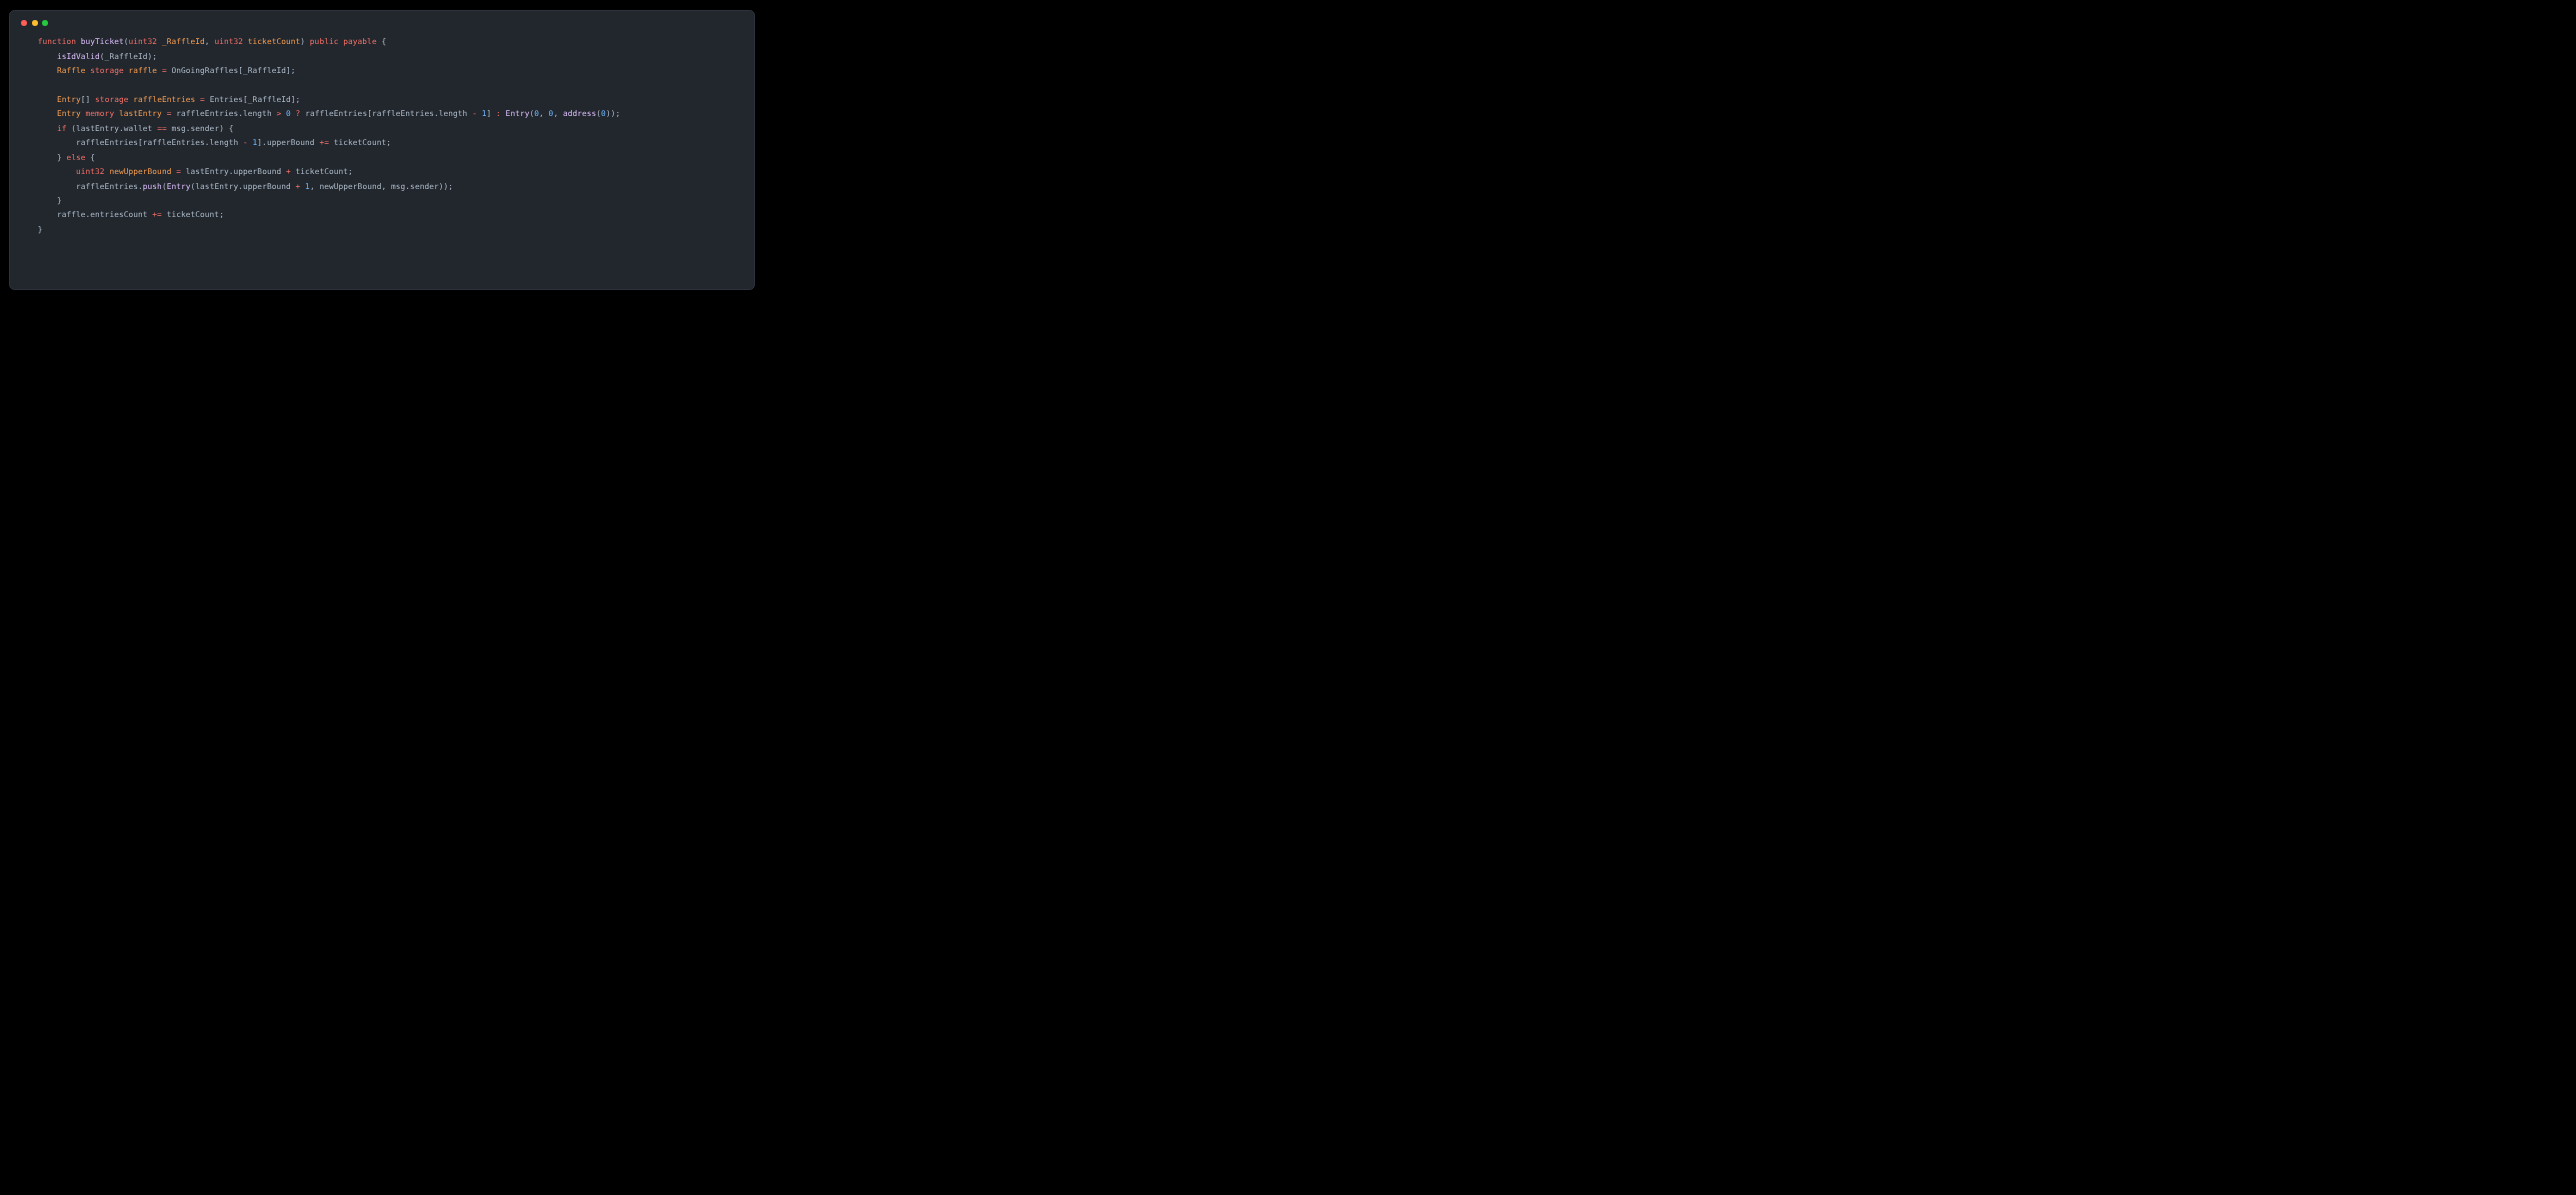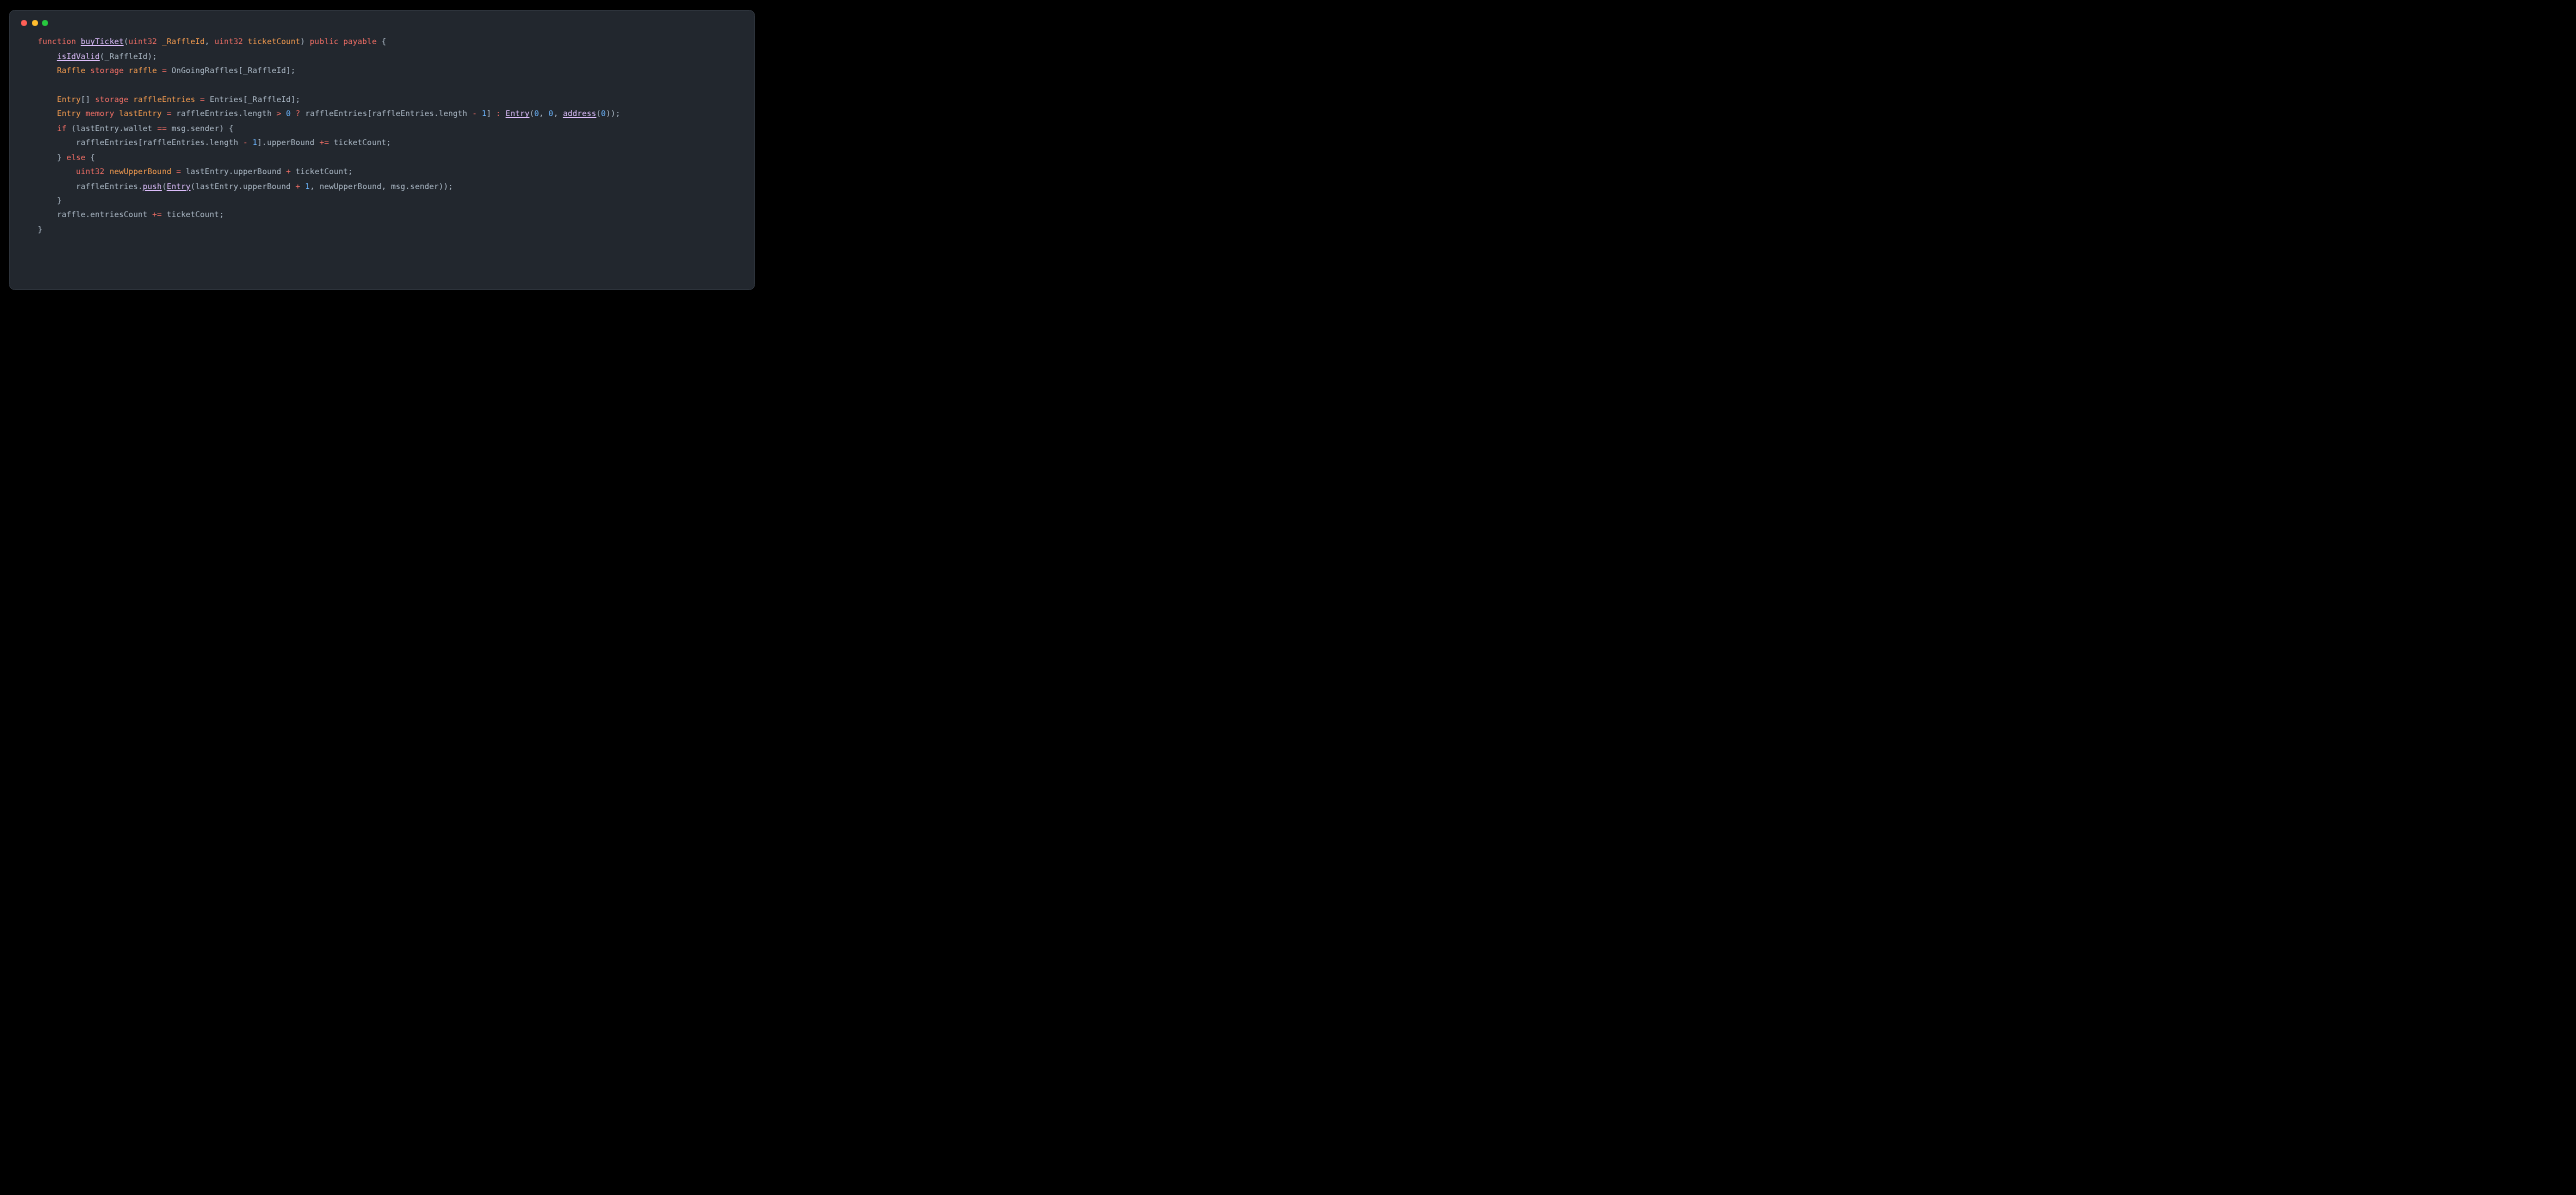--- a/index.html
+++ b/index.html
@@ -34,21 +34,21 @@
   .dot.yellow { background: #ffbd2e; }
   .dot.green { background: #27c93f; }
   .code {
     font-size: 7.8px;
     line-height: 1.85;
     white-space: pre;
     padding-left: 16.5px;
     letter-spacing: 0.01em;
   }
   .kw { color: #f47067; }       
-  .fn { color: #dcbdfb; text-decoration: underline; }       
+  .fn { color: #dcbdfb; }       
   .ty { color: #f69d50; margin-top: 24px; }       
   .punc { color: #adbac7; }     
   .literal { color: #6cb6ff; }    
 </style>
 </head>
 <body>
 
 <div class="window">
   <div class="titlebar">
     <div class="dot red"></div>

